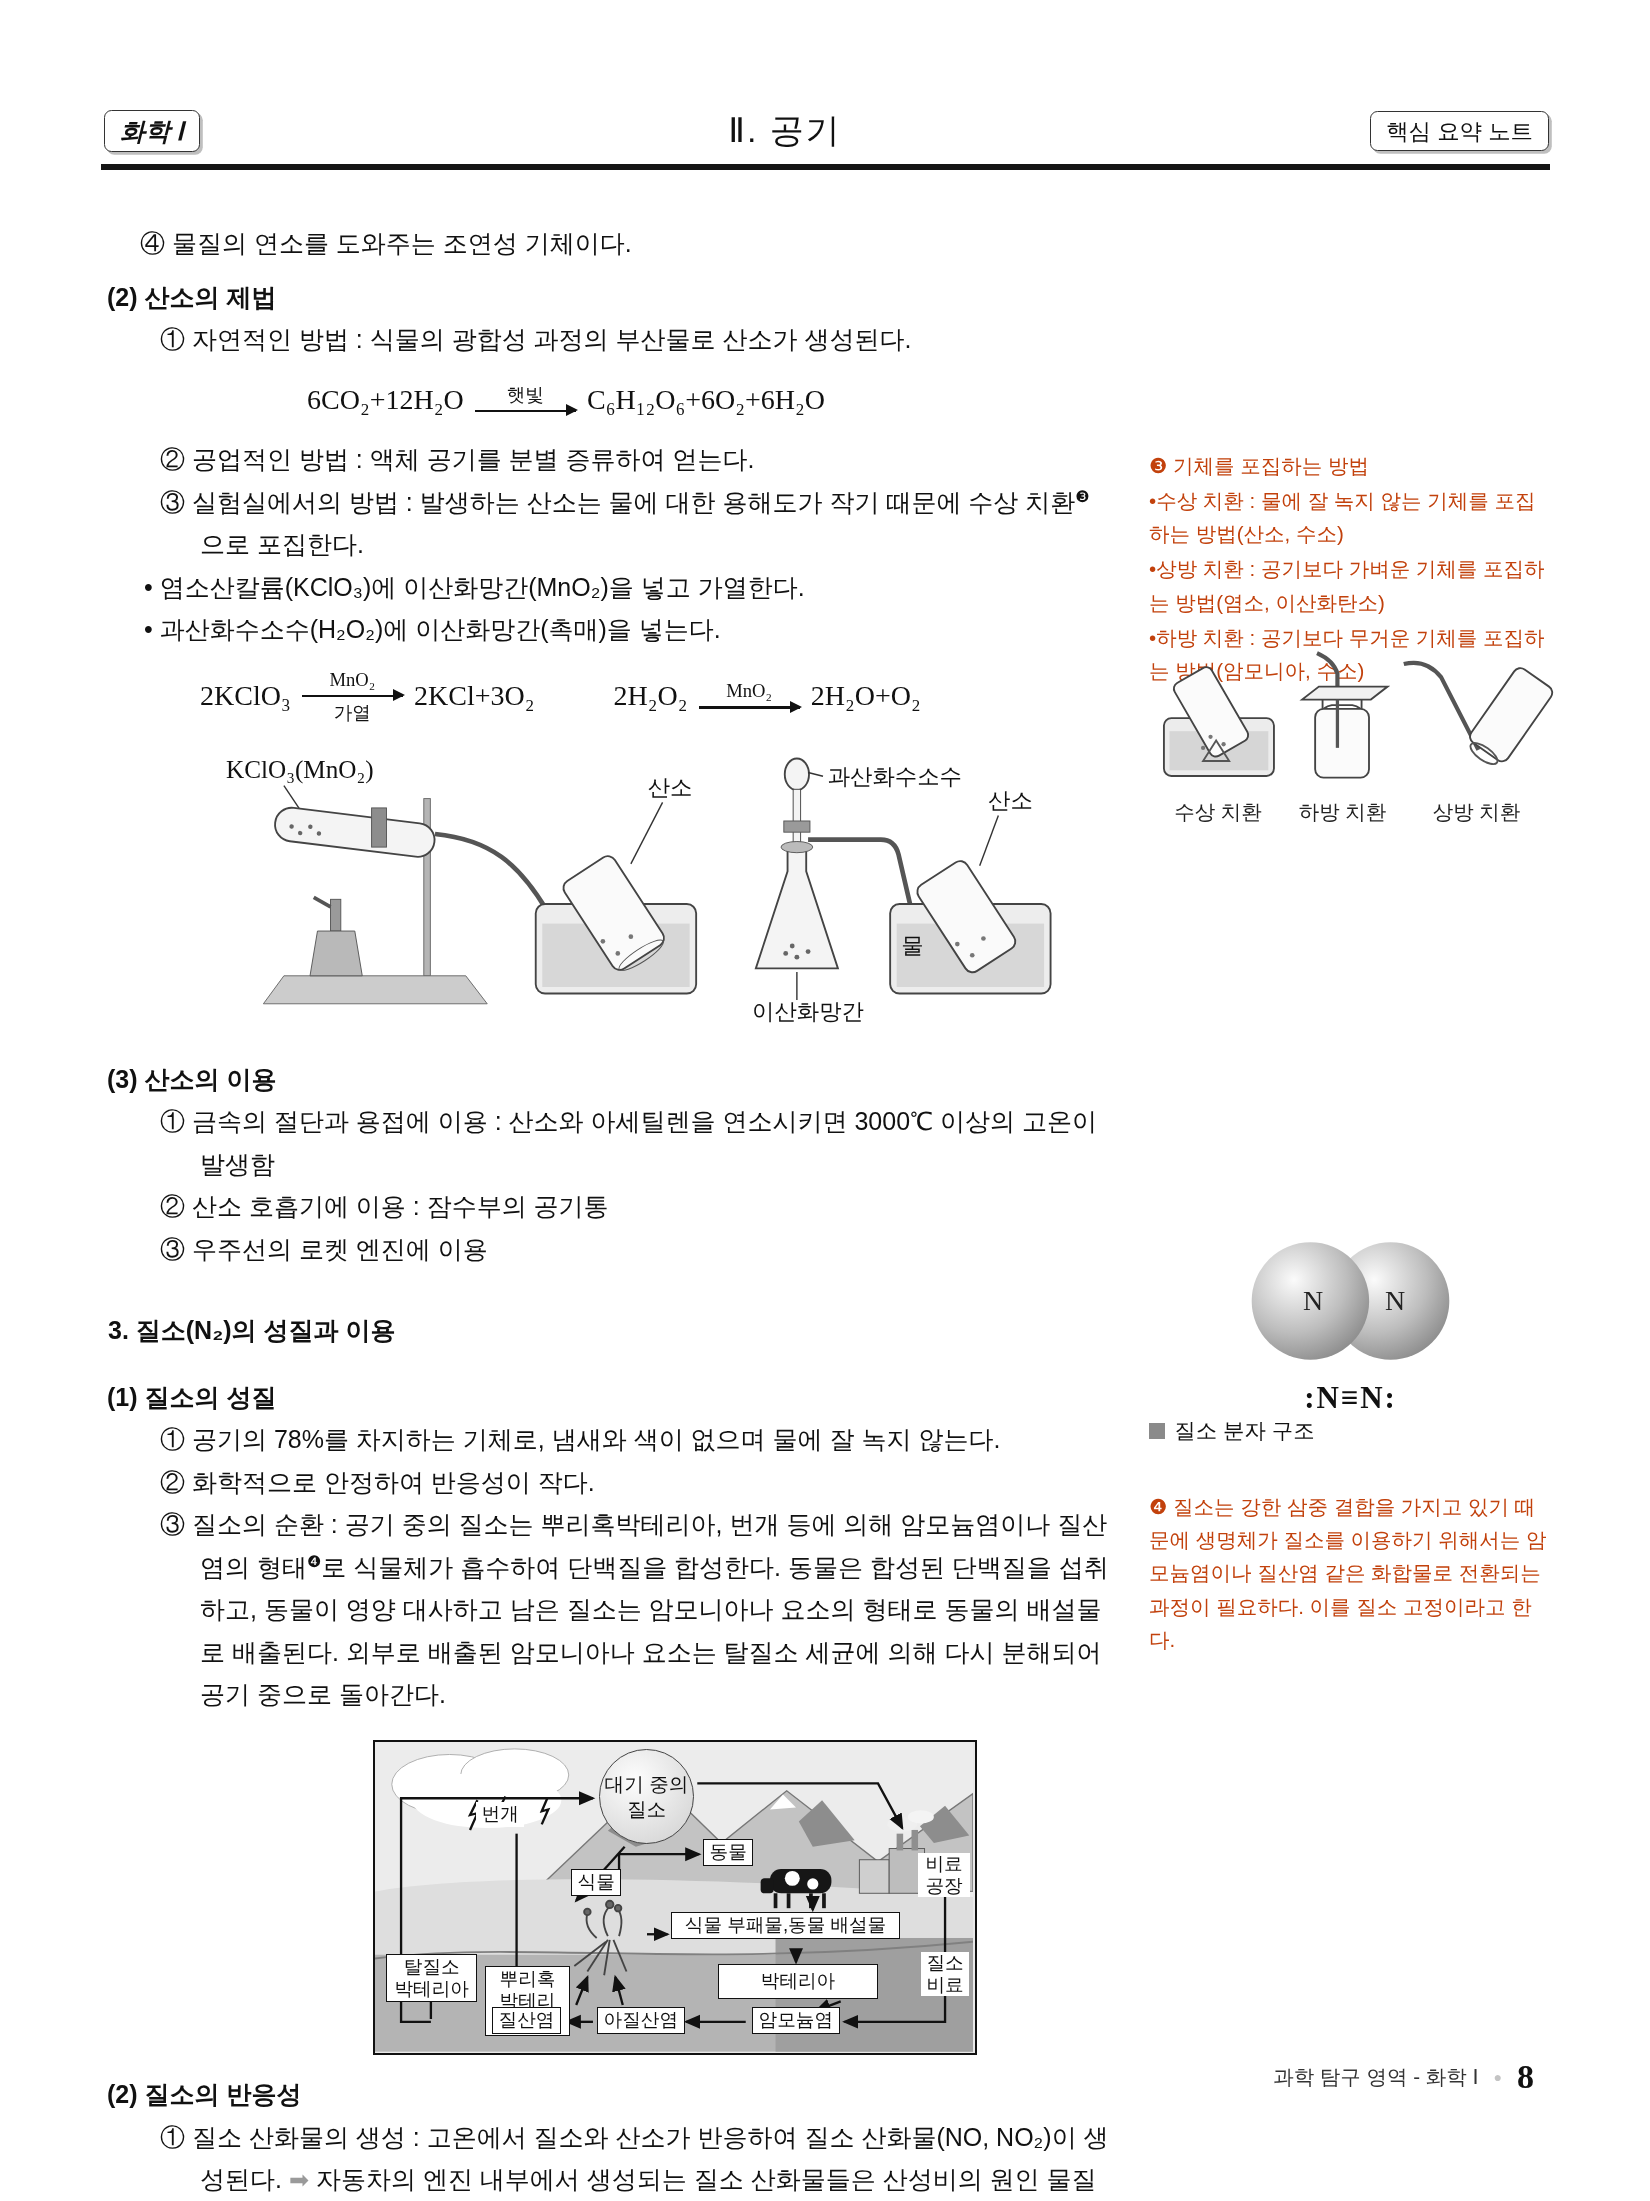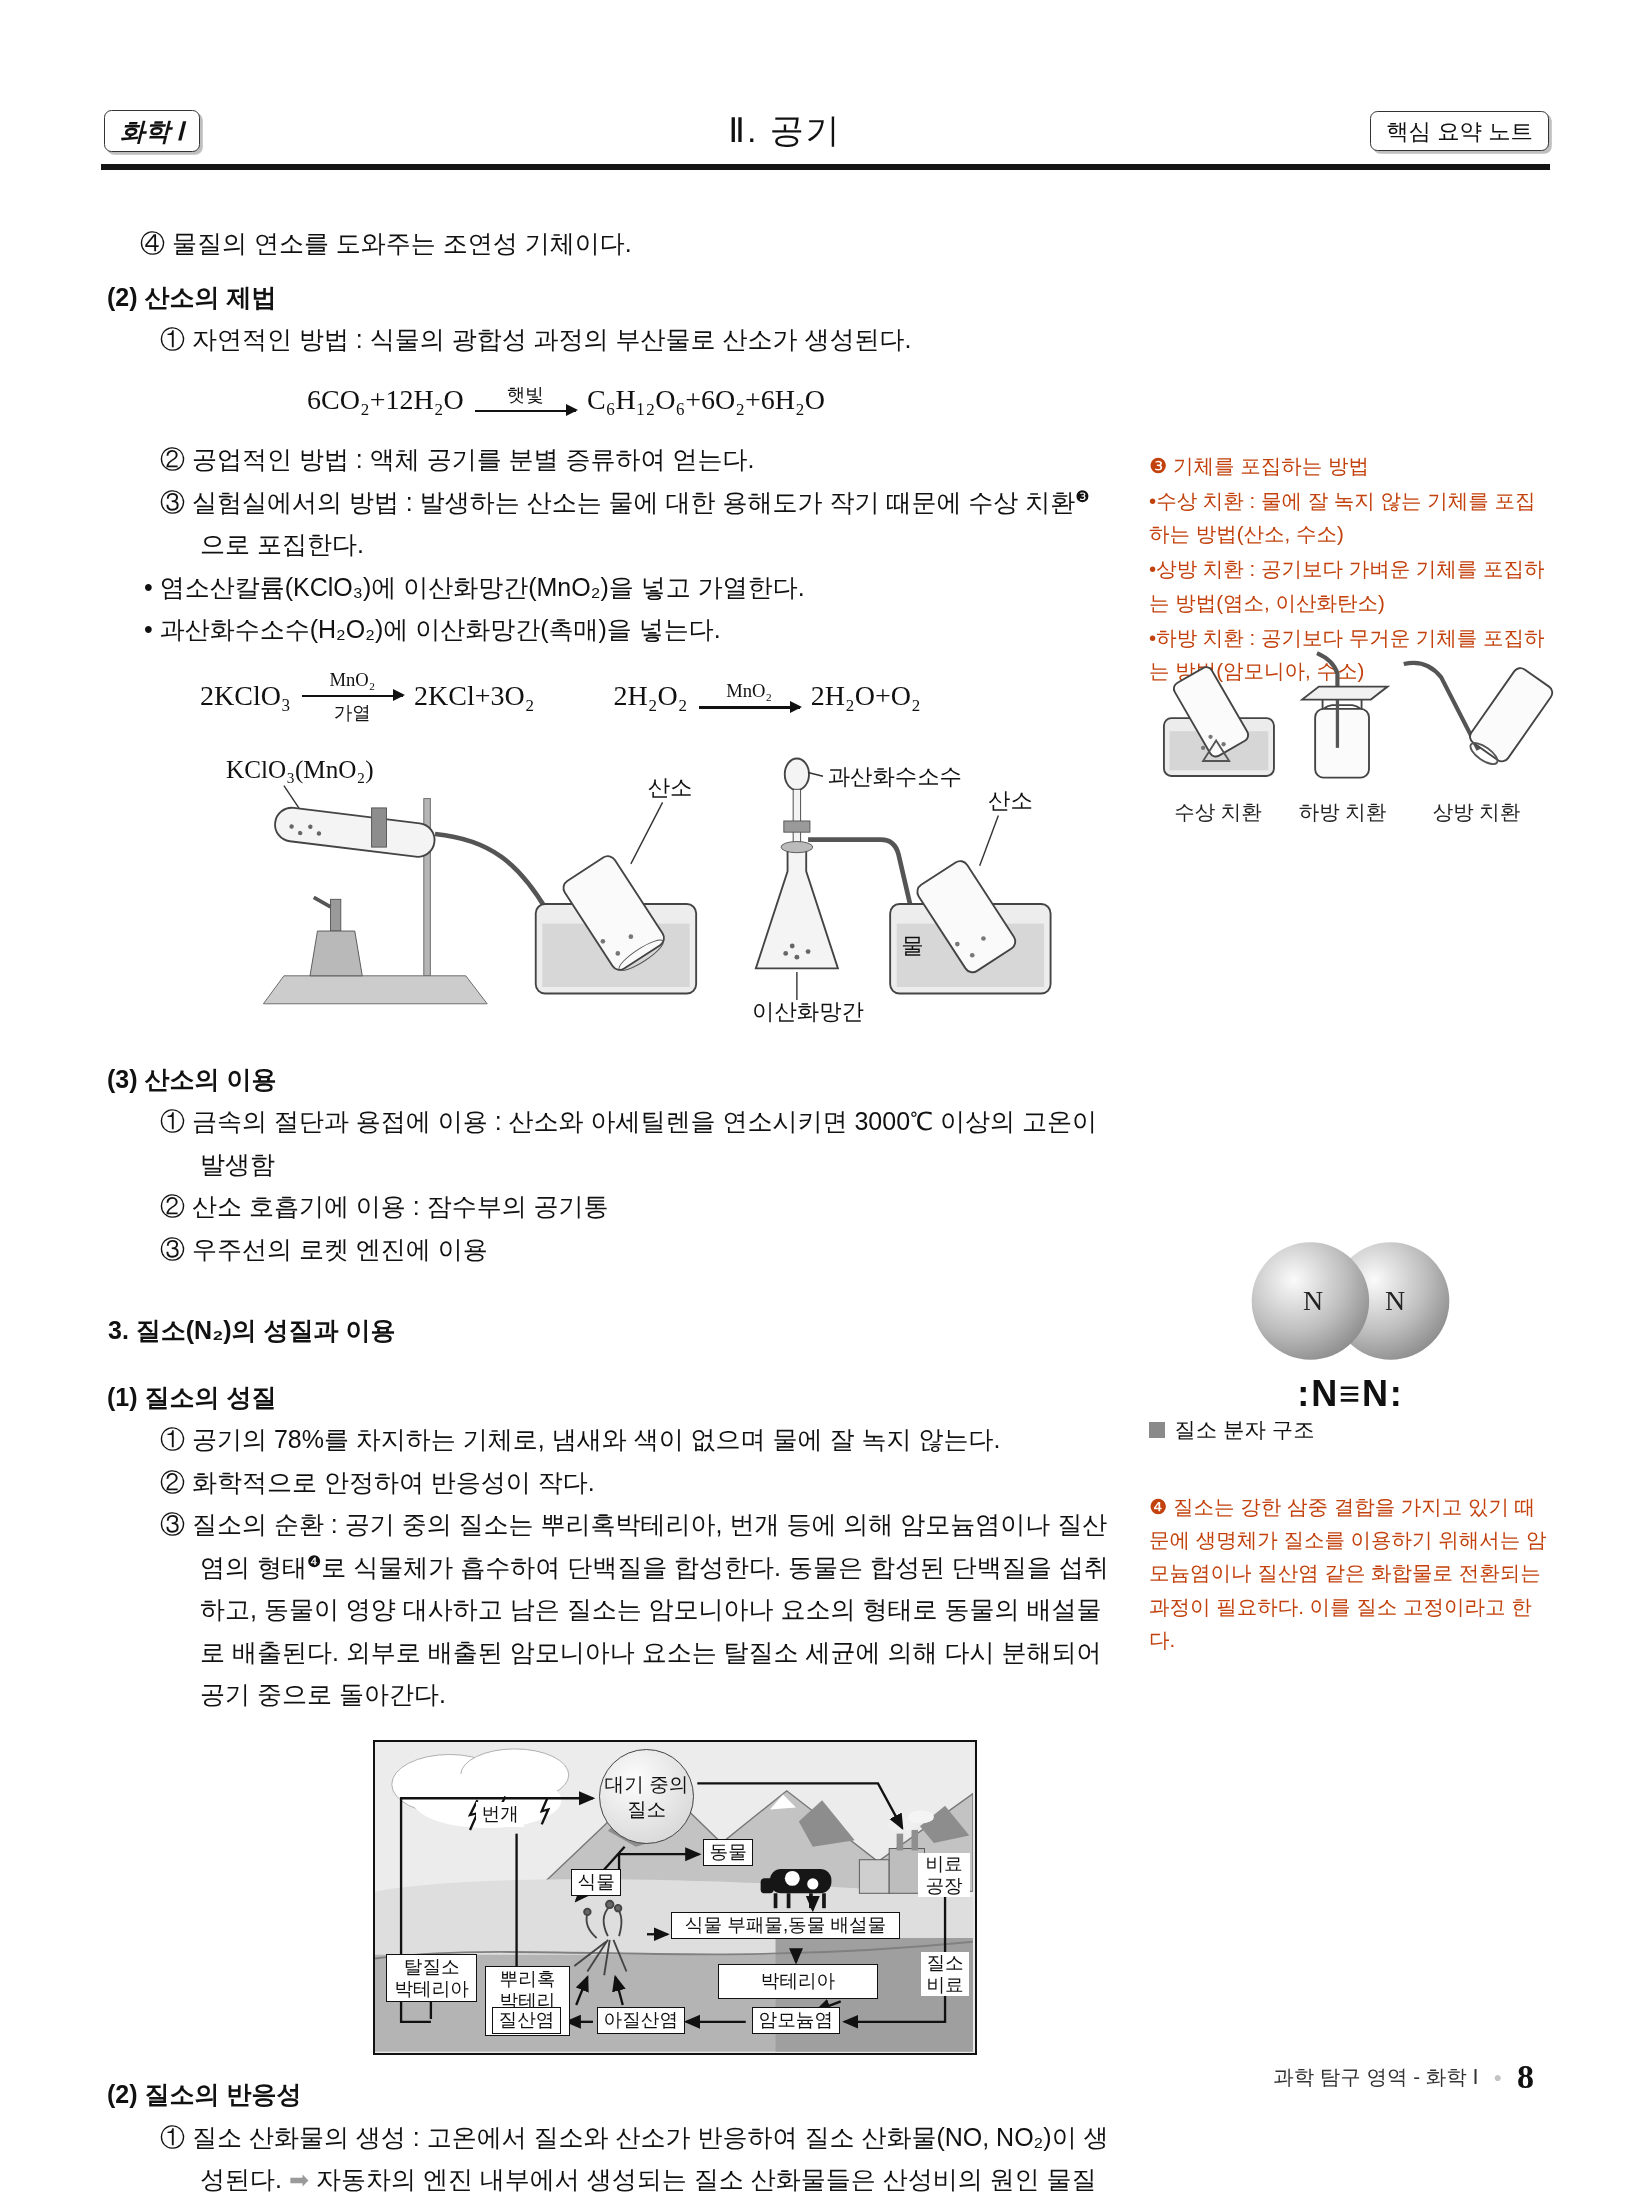--- a/index.html
+++ b/index.html
@@ -47,21 +47,21 @@
 
   
   .mnote { position:absolute; left:1149px; width:403px; font-size:20.5px; line-height:1.62; color:#c2410c; }
   .mnote .nt { margin-bottom:1.9px; }
   .gasfigs { position:absolute; left:1149px; top:651px; width:406px; }
   .gasrow { display:flex; justify-content:space-between; align-items:flex-end; }
   .gascaps { display:flex; justify-content:space-between; margin-top:9.3px; font-size:20.5px; color:#222; }
   .gascaps span { text-align:center; }
 
   .molecule { position:absolute; left:1149px; top:1232px; width:403px; text-align:center; }
-  .lewis { font-family:Liberation Sans, sans-serif; font-size:36px; font-weight:bold; letter-spacing:1.9px; margin-top:0; }
+  .lewis { font-family:Liberation Serif, serif; font-size:31px; font-weight:bold; letter-spacing:1.9px; margin-top:7px; }
   .mol-cap { display:flex; align-items:center; gap:9.3px; font-size:21.4px; text-align:left; }
   .sq { width:16px; height:16px; background:#8a8a8a; display:inline-block; }
 
   .arrow-gray { color:#9a9a9a; font-size:24px; }
 
   .footer { position:absolute; top:2058px; left:839px; right:116px; display:flex; justify-content:flex-end; align-items:center; gap:15px; font-size:20.5px; color:#333; }
   .footer .pg { font-family:"Liberation Serif", serif; font-size:34px; color:#111; font-weight:bold; }
   .footer .dot { color:#c4c4c4; font-size:14px; }
 </style>
 </head>

